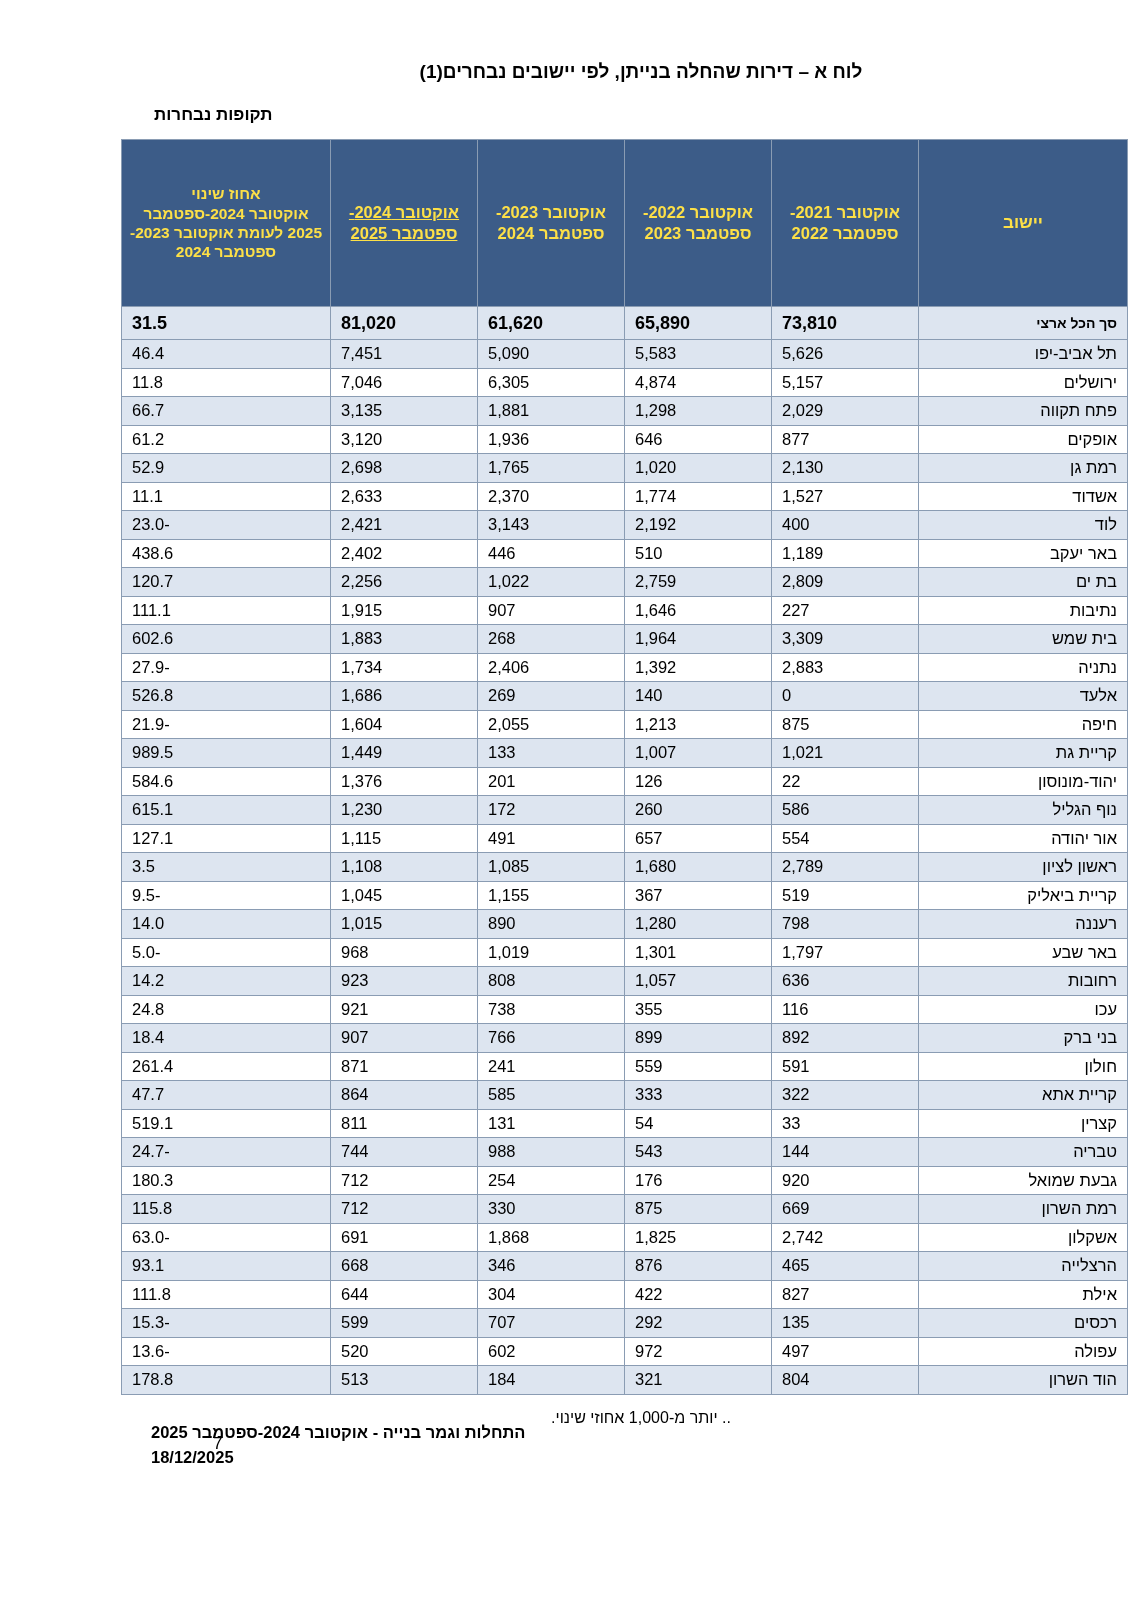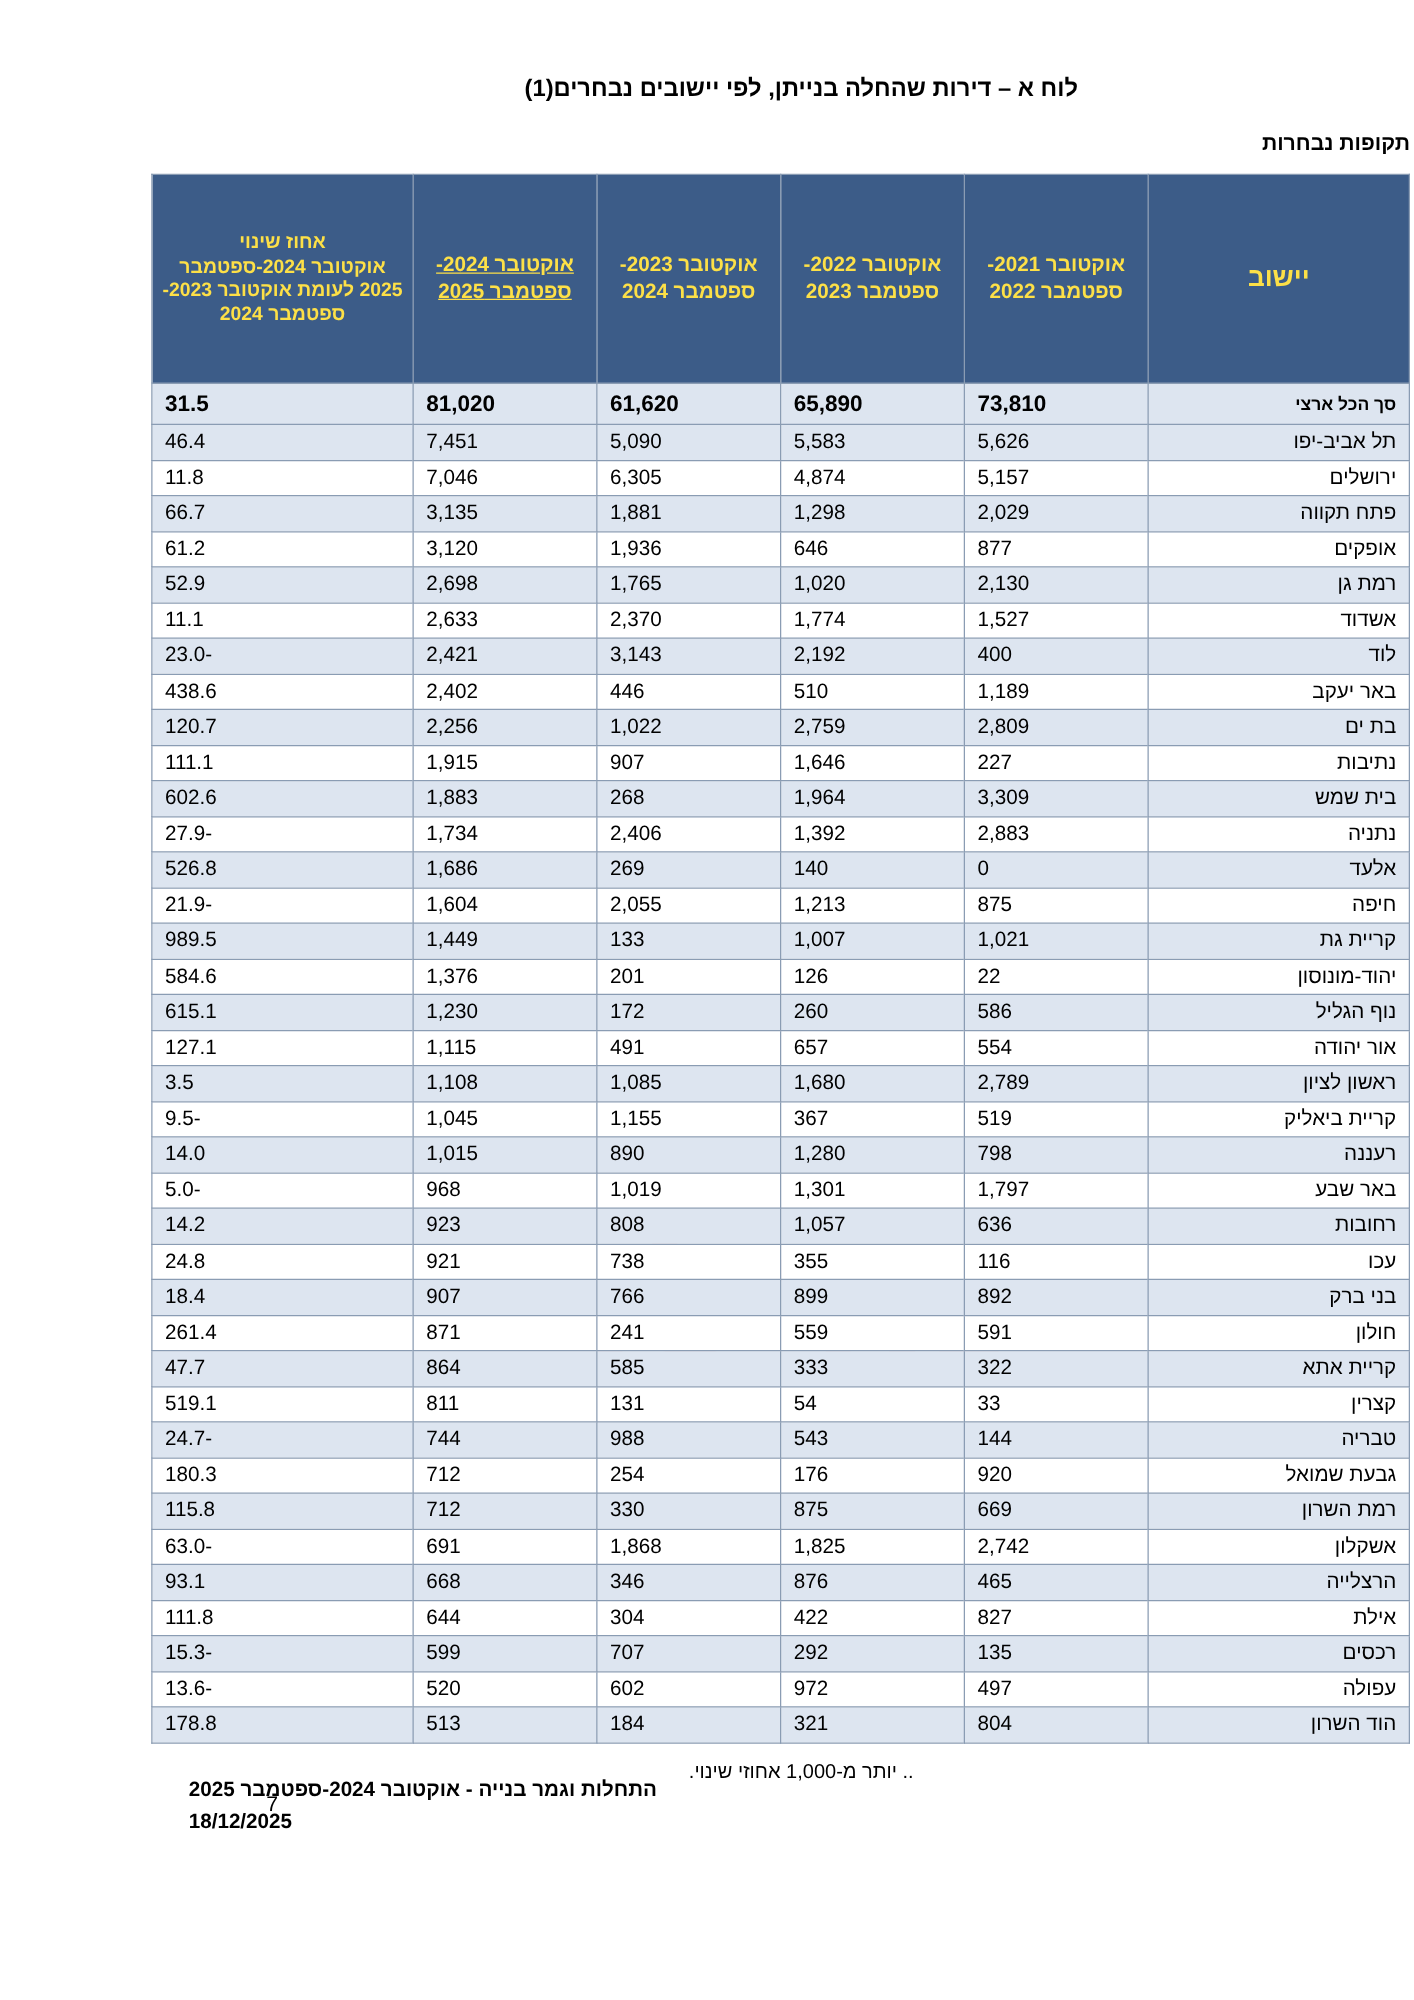--- a/index.html
+++ b/index.html
@@ -42,21 +42,21 @@
   .content { position: relative; z-index: 2; }
 
   .doc-title {
     text-align: center;
     font-size: 19px;
     font-weight: bold;
     padding-top: 58px;
     letter-spacing: 0px;
   }
   .subtitle {
-    text-align: right;
+    text-align: left;
     font-size: 17px;
     font-weight: bold;
     margin-top: 22px;
     margin-bottom: 14px;
   }
 
   table.data {
     border-collapse: collapse;
     margin: 0 auto;
     width: 928px;
@@ -71,21 +71,21 @@
     background: #3c5c88;
     color: #fde047;
     font-weight: bold;
     vertical-align: middle;
     text-align: center;
     line-height: 1.25;
     height: 158px;
     padding: 4px 6px;
     font-size: 16px;
   }
-  thead th.h-yishuv { width: 196px; font-size: 21px; }
+  thead th.h-yishuv { width: 196px; font-size: 17px; }
   thead th.h-p { width: 134px; }
   thead th.h-change { width: 196px; font-size: 15.5px; }
 
   tbody td {
     height: 27.5px;
     padding: 0 10px;
   }
   td.name {
     text-align: right;
     font-weight: normal;

